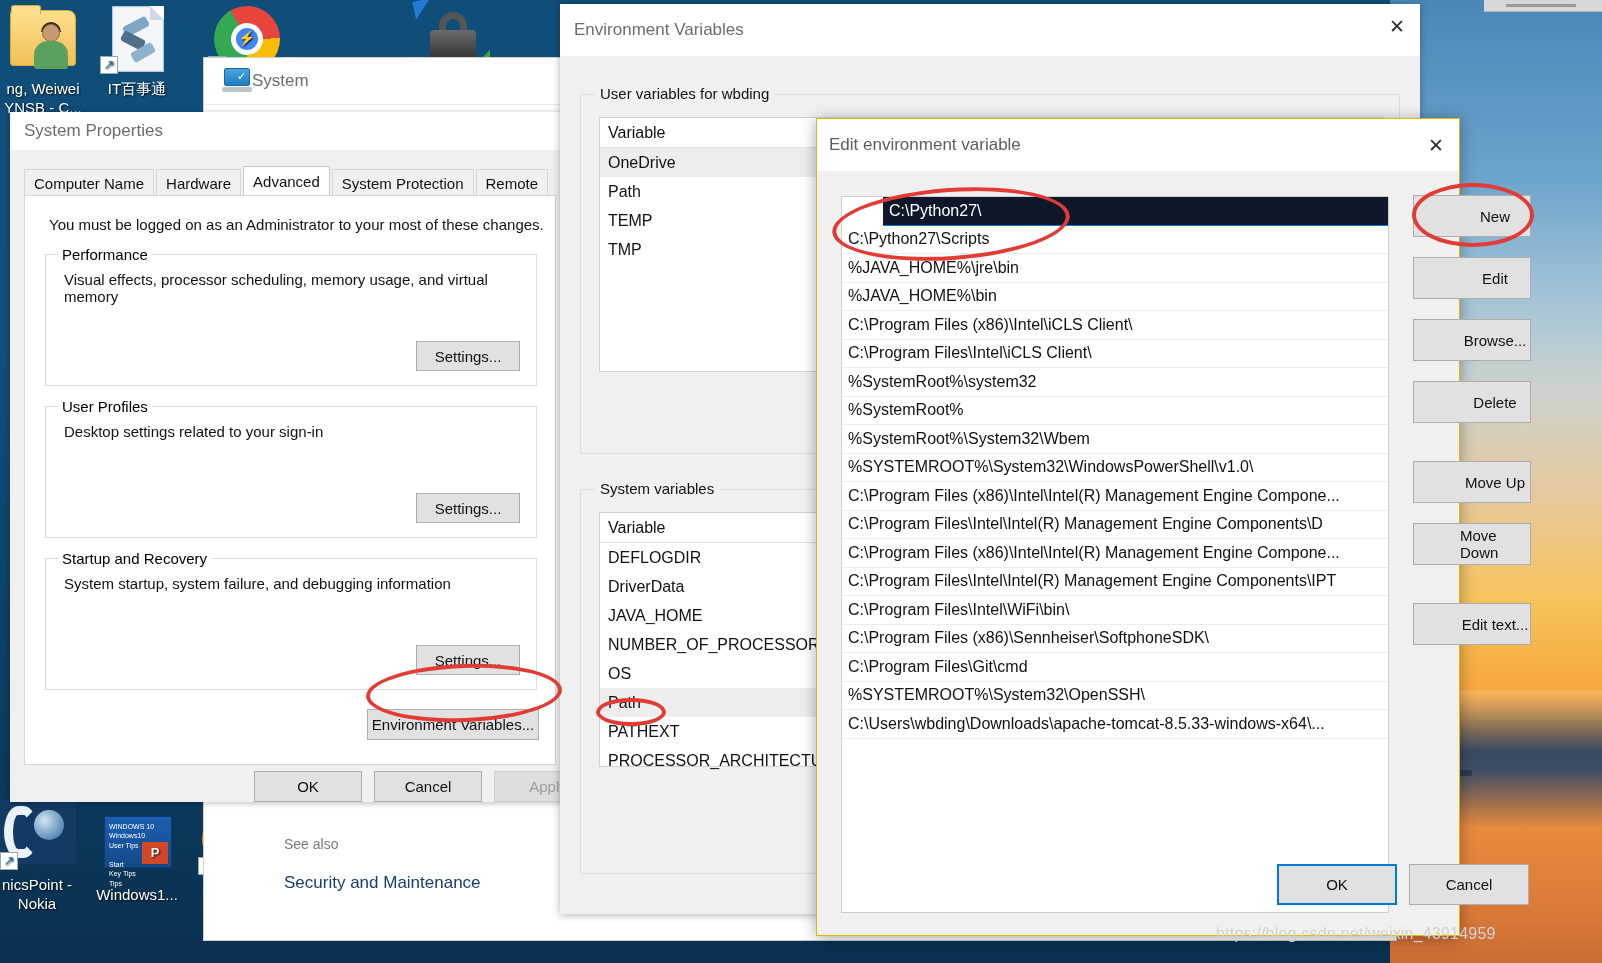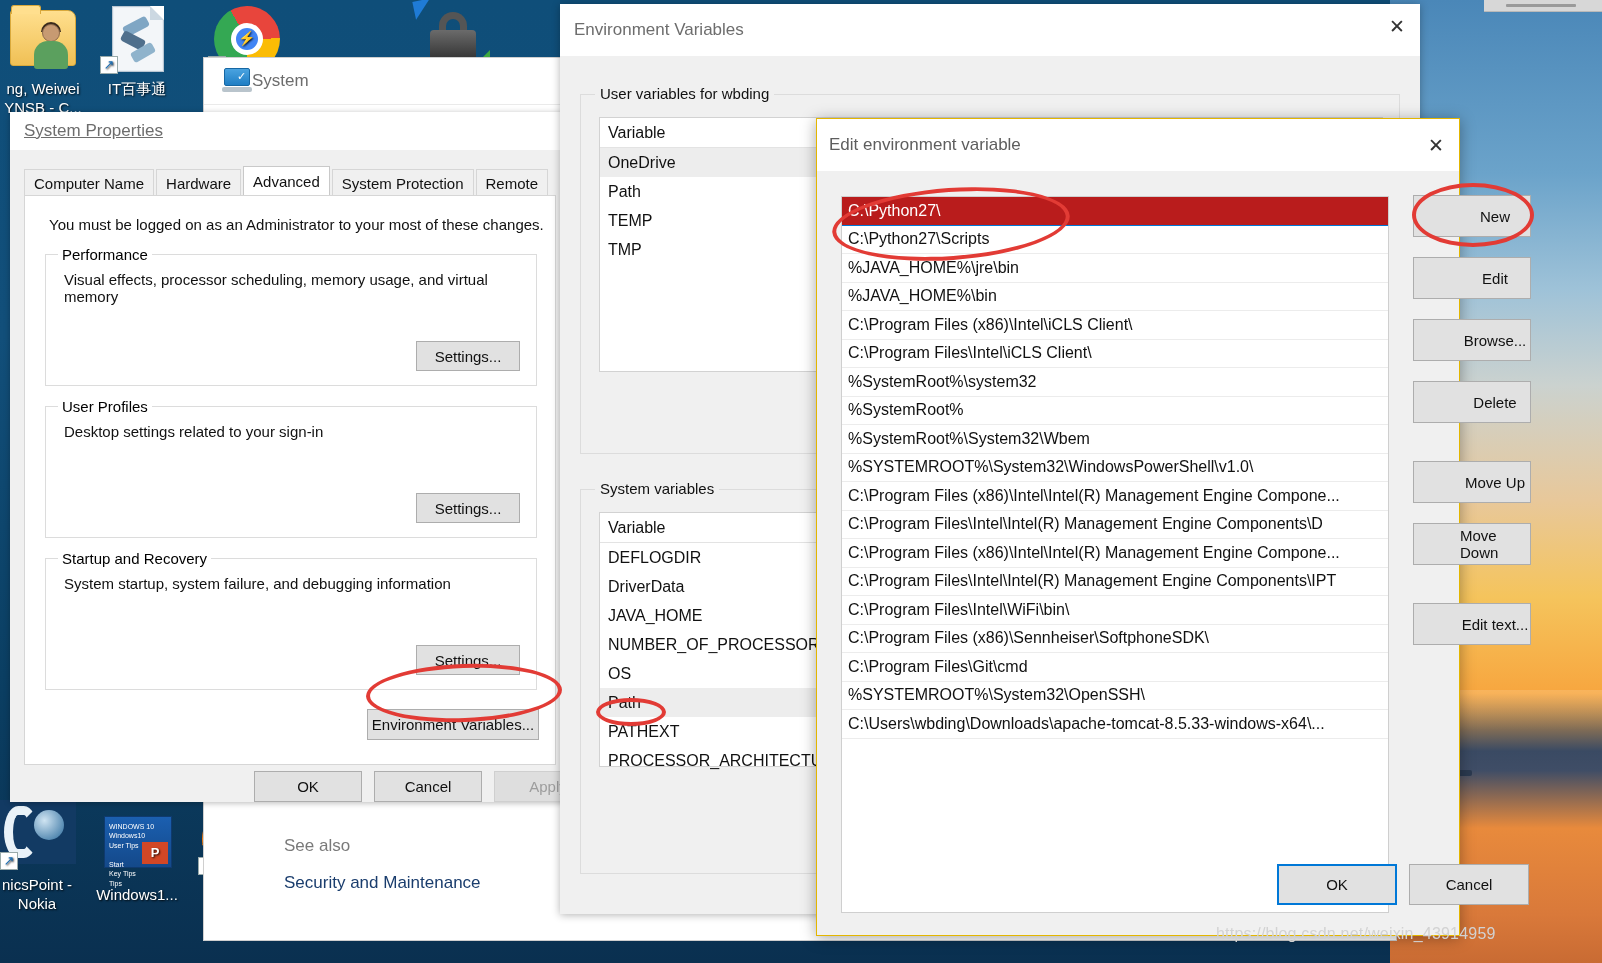--- a/index.html
+++ b/index.html
@@ -125,27 +125,27 @@
   #win-system{ left:204px; top:58px; width:1192px; height:882px; background:#fff;
     box-shadow:0 0 0 1px #cfcfcf; }
   #win-system .sys-title{ height:46px; display:flex; align-items:center; gap:10px;
     padding-left:48px; color:#6d6d6d; font-size:17px; background:#fff;}
   #sys-monitor{ position:absolute; left:18px; top:10px; width:30px; height:26px;}
   #sys-monitor .scr{ position:absolute; left:2px; top:0; width:26px; height:18px;
     background:linear-gradient(180deg,#4aa3e0,#1f7ec4); border:1px solid #1667a3; border-radius:2px;}
   #sys-monitor .base{ position:absolute; left:0; top:19px; width:30px; height:5px; background:#b9c4cc; border-radius:2px;}
   #sys-monitor .chk{ position:absolute; left:15px; top:2px; color:#fff; font-size:11px;}
   #win-system .sep{ position:absolute; left:0; top:46px; width:100%; height:1px; background:#eaeaea;}
-  #see-also{ position:absolute; left:80px; top:778px; font-size:17px; color:#7a7a7a;}
+  #see-also{ position:absolute; left:80px; top:778px; font-size:14px; color:#7a7a7a;}
   #sec-maint{ position:absolute; left:80px; top:815px; font-size:17px; color:#1a3d6d; cursor:default;}
 
   
   #win-sysprops{ left:10px; top:112px; width:560px; height:690px;
     box-shadow:0 1px 6px rgba(0,0,0,.28); }
-  #win-sysprops .win-title{ height:38px;text-decoration:underline; }
+  #win-sysprops .win-title{ height:38px; }
   #sp-tabs{ position:absolute; left:14px; top:54px; height:30px; display:flex; align-items:flex-end; }
   .tab{ height:27px; padding:0 9px; display:flex; align-items:center; font-size:15px;
     background:#f0f0f0; border:1px solid #d6d6d6; border-bottom:none; margin-right:2px; color:#111; cursor:default;}
   .tab.active{ height:30px; background:#fff; border-color:#c9c9c9; }
   #sp-body{ position:absolute; left:14px; top:83px; width:532px; height:570px;
     background:#fff; border:1px solid #d6d6d6; }
   #sp-note{ position:absolute; left:24px; top:20px; font-size:15px; color:#111; white-space:nowrap;}
   .sp-group{ position:absolute; left:20px; width:492px; border:1px solid #dcdcdc; }
   .sp-group .lg{ position:absolute; top:-9px; left:12px; background:#fff; padding:0 4px; font-size:15px;}
   .sp-group .desc{ position:absolute; left:18px; top:16px; font-size:15px; color:#111;}
@@ -173,21 +173,21 @@
 
   
   #win-edit{ left:816px; top:118px; width:644px; height:818px; background:#f0f0f0;
     border:1px solid #e3b600; box-shadow:0 2px 14px rgba(0,0,0,.35); }
   #win-edit .win-title{ height:52px; font-size:17px; padding-left:12px; color:#5e5e5e;}
   #edit-list{ position:absolute; left:24px; top:77px; width:548px; height:717px;
     background:#fff; border:1px solid #cfcfcf; overflow:hidden;}
   #edit-list .row{ height:28.5px; display:flex; align-items:center; padding-left:6px;
     font-size:16px; color:#111; border-bottom:1px solid #ececec; white-space:nowrap; overflow:hidden;
     cursor:default;}
-  #edit-list .row.sel{ background:#b91c1c; color:#fff; border-bottom-color:#0078d7;}
+  #edit-list .row.sel{ background:#0f172a; color:#fff; border-bottom-color:#0078d7;margin-left:41px;}
   #edit-buttons{ position:absolute; left:596px; top:76px; width:120px; }
   #edit-buttons .btn{ width:118px; height:42px; margin-bottom:20px;padding-left:46px; }
   #edit-buttons .btn.gap{ margin-top:38px; }
   #edit-footer .btn{ position:absolute; width:120px; height:41px; top:745px; }
 
   
   .ellipse{ position:absolute; border:4px solid #e23b35; border-radius:50%;
     pointer-events:none; }
   #watermark{ position:absolute; left:1216px; top:925px; font-size:16px;
     color:#d2d2d2; letter-spacing:.2px; white-space:nowrap; }

